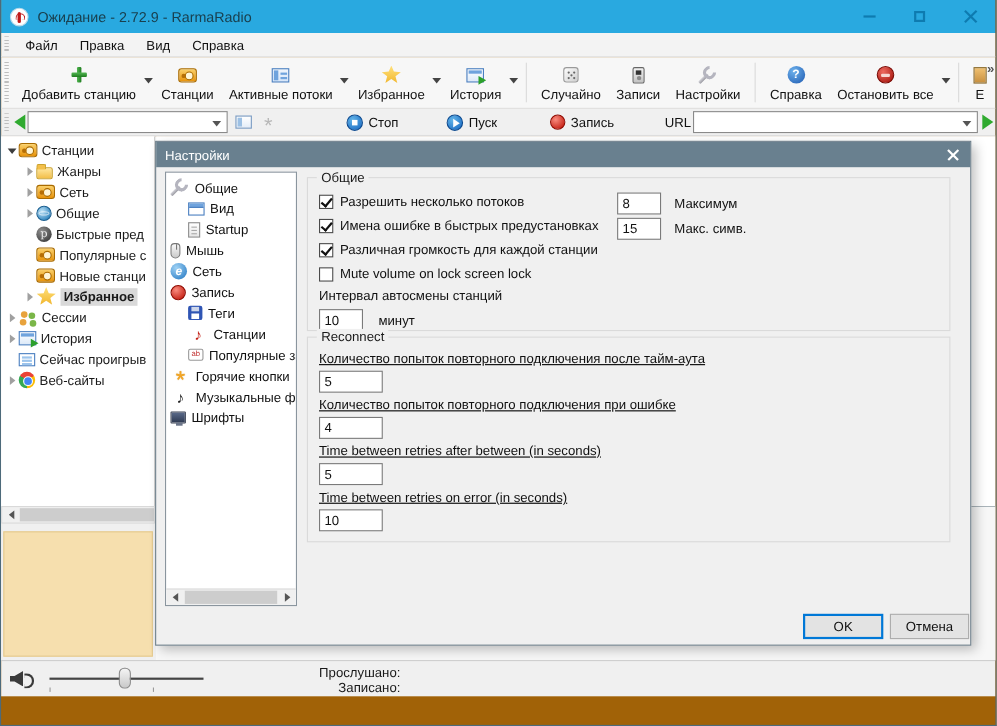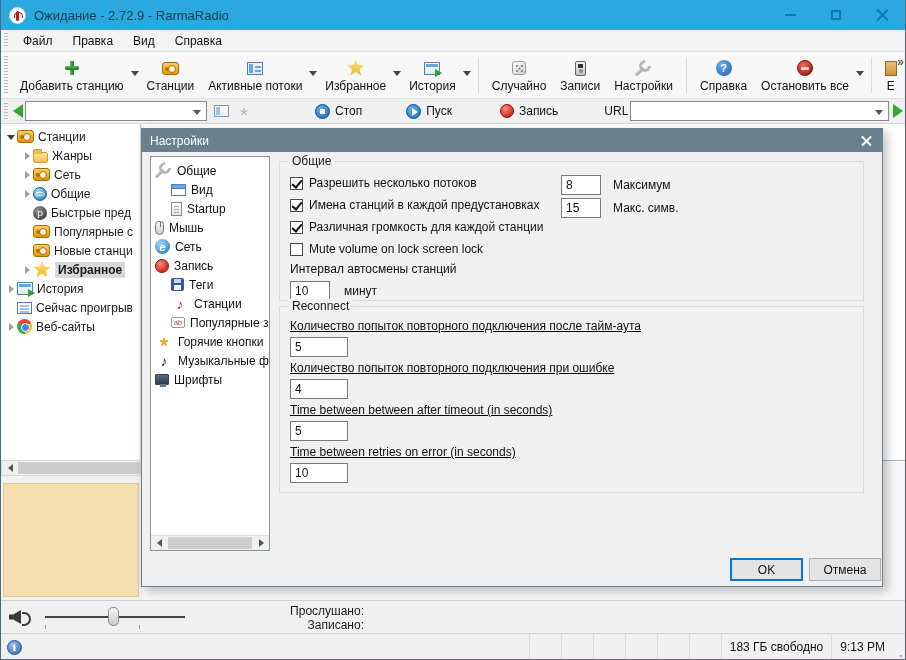--- a/index.html
+++ b/index.html
@@ -381,20 +381,25 @@
             <span class="icn i-radio"></span>
             <span class="lbl">Новые станци</span>
           </div>
           <div class="tree-row selected depth-1 exp-closed">
             <span class="exp"></span>
             <span class="icn i-star"></span>
             <span class="lbl">Избранное</span>
           </div>
           <div class="tree-row depth-0 exp-closed">
             <span class="exp"></span>
+            <span class="icn i-sessions"></span>
+            <span class="lbl">Сессии</span>
+          </div>
+          <div class="tree-row depth-0 exp-closed">
+            <span class="exp"></span>
             <span class="icn i-history"></span>
             <span class="lbl">История</span>
           </div>
           <div class="tree-row depth-0 exp-none">
             <span class="exp"></span>
             <span class="icn i-now-playing"></span>
             <span class="lbl">Сейчас проигрыв</span>
           </div>
           <div class="tree-row depth-0 exp-closed">
             <span class="exp"></span>
@@ -473,21 +478,21 @@
 
       <div class="grp grp1">
         <span class="grp-label">Общие</span>
         <div class="grp-inner">
           <label class="cbrow checked">
               <span class="cb"></span>
               <span class="cbl">Разрешить несколько потоков</span>
             </label>
             <label class="cbrow checked">
               <span class="cb"></span>
-              <span class="cbl">Имена станций в каждой предустановках</span>
+              <span class="cbl">Имена ошибке в быстрых предустановках</span>
             </label>
             <label class="cbrow checked">
               <span class="cb"></span>
               <span class="cbl">Различная громкость для каждой станции</span>
             </label>
             <label class="cbrow">
               <span class="cb"></span>
               <span class="cbl">Mute volume on lock screen lock</span>
             </label>
           <div class="interval-lb">Интервал автосмены станций</div>
@@ -513,21 +518,21 @@
         <div class="grp-inner" style="padding-top:8px;text-decoration:underline;">
           <div class="fld">
               <div class="fld-lb">Количество попыток повторного подключения после тайм-аута</div>
               <input class="txt w56" readonly="" value="5" style="">
             </div>
             <div class="fld">
               <div class="fld-lb">Количество попыток повторного подключения при ошибке</div>
               <input class="txt w56" readonly="" value="4" style="">
             </div>
             <div class="fld">
-              <div class="fld-lb">Time between between after timeout (in seconds)</div>
+              <div class="fld-lb">Time between retries after between (in seconds)</div>
               <input class="txt w56" readonly="" value="5" style="">
             </div>
             <div class="fld">
               <div class="fld-lb">Time between retries on error (in seconds)</div>
               <input class="txt w56" readonly="" value="10" style="">
             </div>
         </div>
       </div>
 
       <div class="dlg-btn btn-ok">OK</div>
@@ -544,28 +549,14 @@
         <span class="tick" style="left:0;"></span>
         <span class="tick" style="left:94px;"></span>
       </div>
     </div>
     <div class="pinfo">
       <div>Прослушано:</div>
       <div>Записано:</div>
     </div>
   </div>
 
-  <div class="statusbar">
-    <span class="icn i-info"></span>
-    <div class="sb-cells">
-      <div class="sb-cell"></div>
-      <div class="sb-cell"></div>
-      <div class="sb-cell"></div>
-      <div class="sb-cell"></div>
-      <div class="sb-cell"></div>
-      <div class="sb-cell"></div>
-      <div class="sb-cell sb-free">183 ГБ свободно</div>
-      <div class="sb-cell sb-time">9:13 PM</div>
-      <div class="sb-grip"></div>
-    </div>
-  </div>
 
 </div>
 
 </body></html>

